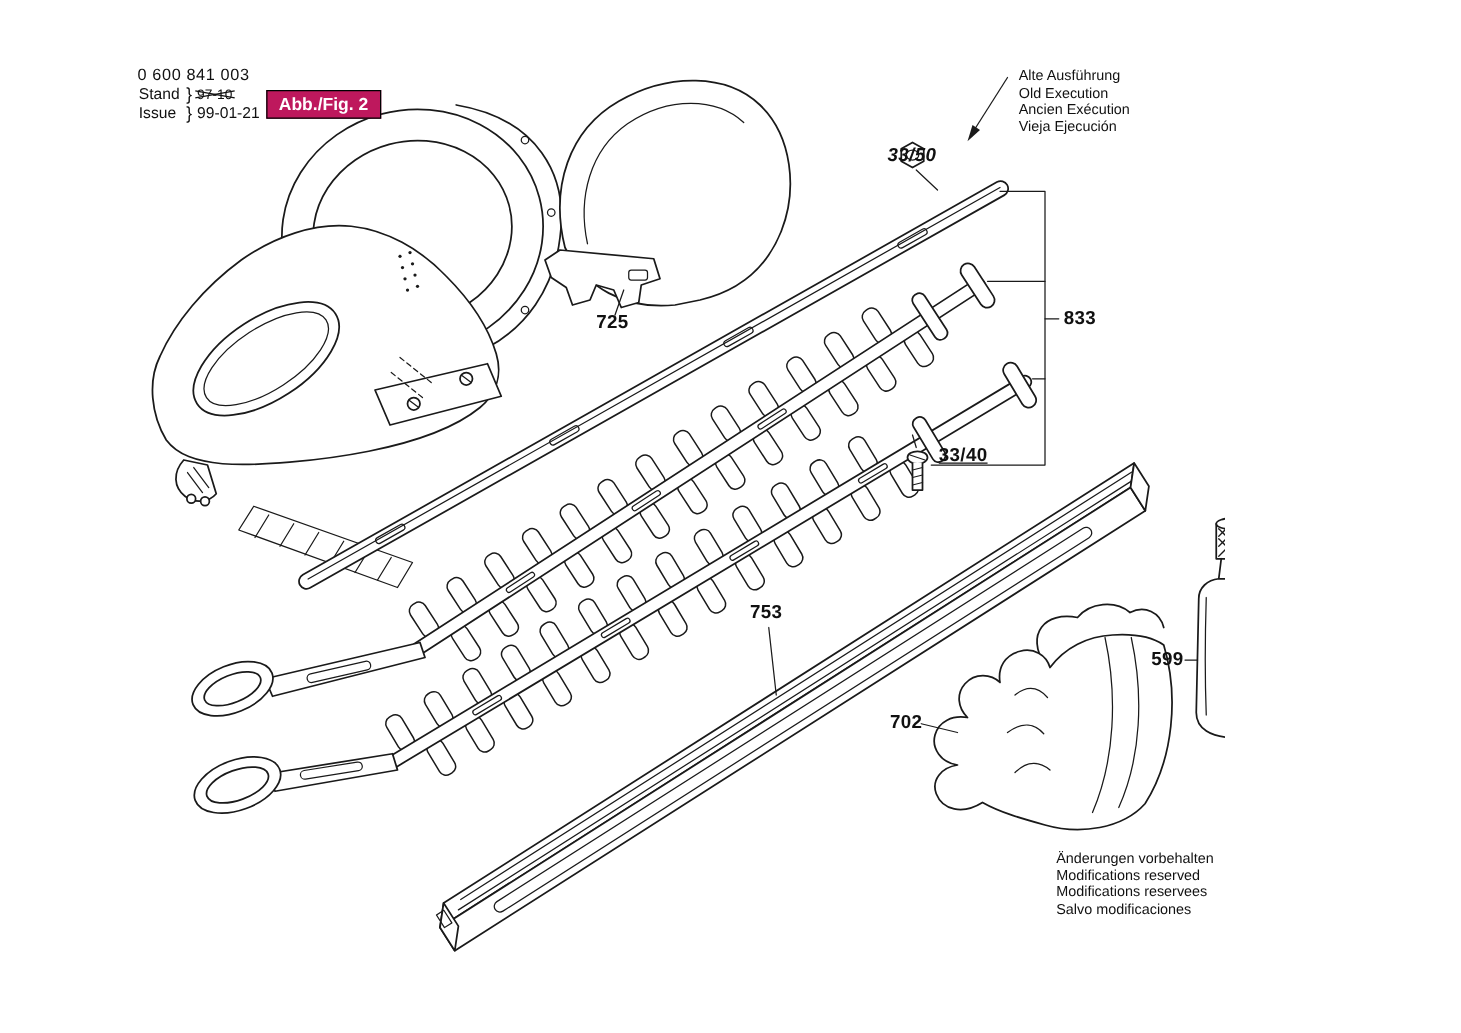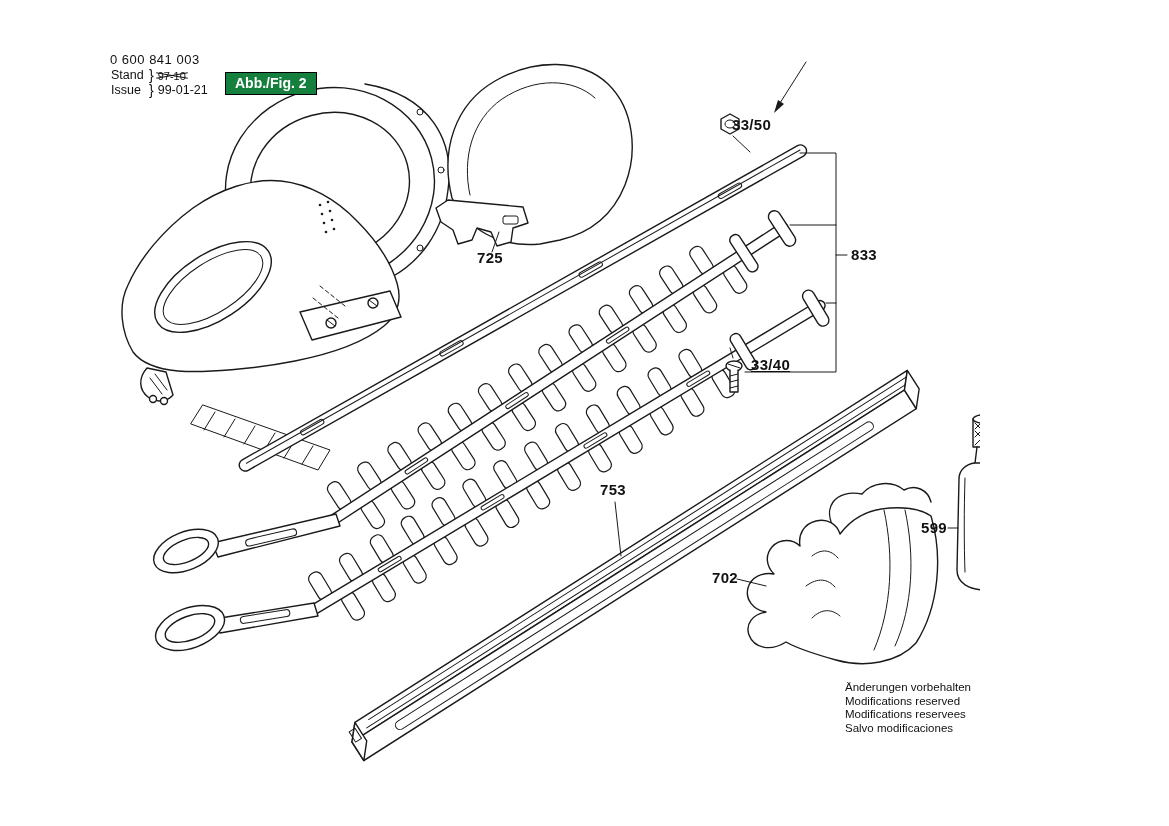--- a/index.html
+++ b/index.html
@@ -15,21 +15,21 @@
   .part-label{position:absolute;font-weight:bold;font-size:15px;letter-spacing:.3px;white-space:nowrap;}
   .pn{font-size:13px;letter-spacing:.5px;}
   .hdr-row{font-size:12.5px;line-height:14px;display:flex;align-items:flex-start;}
   .hdr-row .lbl{width:38px;display:inline-block;}
   .hdr-row .brace{font-size:14px;margin-right:4px;}
   .strike{position:relative;display:inline-block;font-size:11px;margin-top:1px;}
   .strike::before,.strike::after{content:"";position:absolute;left:-2px;right:-2px;top:45%;
     border-top:1.5px solid #111;}
   .strike::before{transform:rotate(-10deg);}
   .strike::after{transform:rotate(10deg);}
-  .fig-badge{position:absolute;left:225px;top:72px;background:#15803d;color:#fff;
+  .fig-badge{position:absolute;left:213px;top:72px;background:#be185d;color:#fff;
     font-weight:bold;font-size:14px;padding:2px 9px 3px 9px;border:1px solid #000;}
   .note{position:absolute;left:815px;top:55px;font-size:11.5px;line-height:13.5px;}
   .footer{position:absolute;left:845px;top:681px;font-size:11.5px;line-height:13.5px;}
   .footer .bold-block{font-weight:bold;font-size:12px;margin-top:3px;line-height:14px;}
 </style>
 </head>
 <body>
 
 <div class="page">
 
@@ -297,23 +297,29 @@
       <span class="strike">97-10</span>
     </div>
     <div class="hdr-row">
       <span class="lbl">Issue</span>
       <span class="brace">}</span>
       <span>99-01-21</span>
     </div>
   </div>
   <div class="fig-badge">Abb./Fig. 2</div>
 
+  <div class="note">
+    <div>Alte Ausführung</div>
+    <div>Old Execution</div>
+    <div>Ancien Exécution</div>
+    <div>Vieja Ejecución</div>
+  </div>
 
   <div class="part-label" style="left:477px;top:249px;">725</div>
-  <div class="part-label" style="left:732px;top:116px;">33/50</div>
+  <div class="part-label" style="left:710px;top:116px;font-style:italic;">33/50</div>
   <div class="part-label" style="left:851px;top:246px;">833</div>
   <div class="part-label" style="left:751px;top:356px;text-decoration:underline;">33/40</div>
   <div class="part-label" style="left:600px;top:481px;">753</div>
   <div class="part-label" style="left:712px;top:569px;">702</div>
   <div class="part-label" style="left:921px;top:519px;">599</div>
 
   <div class="footer">
     <div>Änderungen vorbehalten</div>
     <div>Modifications reserved</div>
     <div>Modifications reservees</div>

